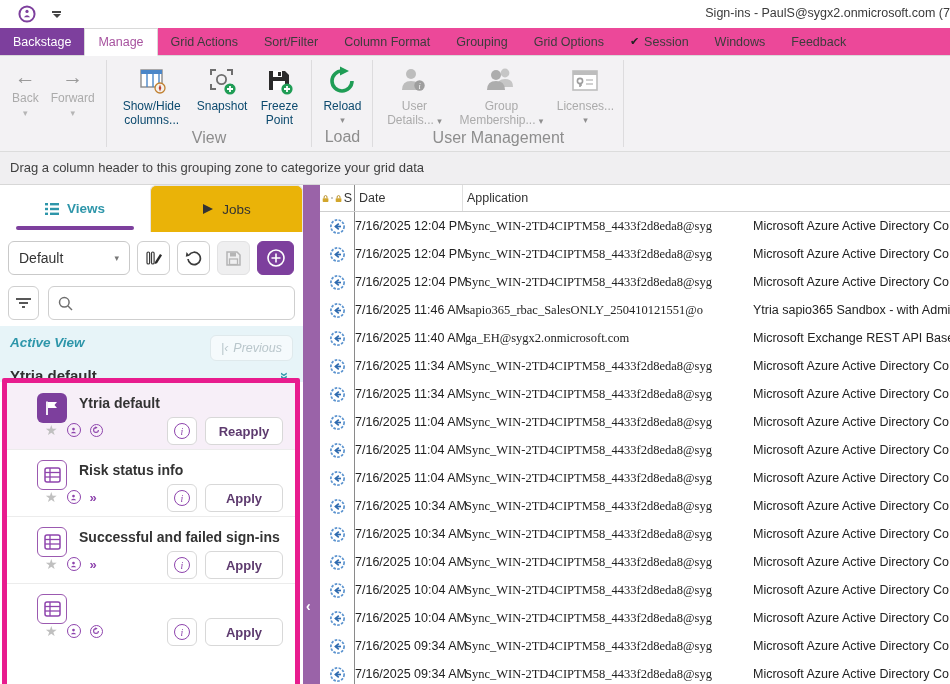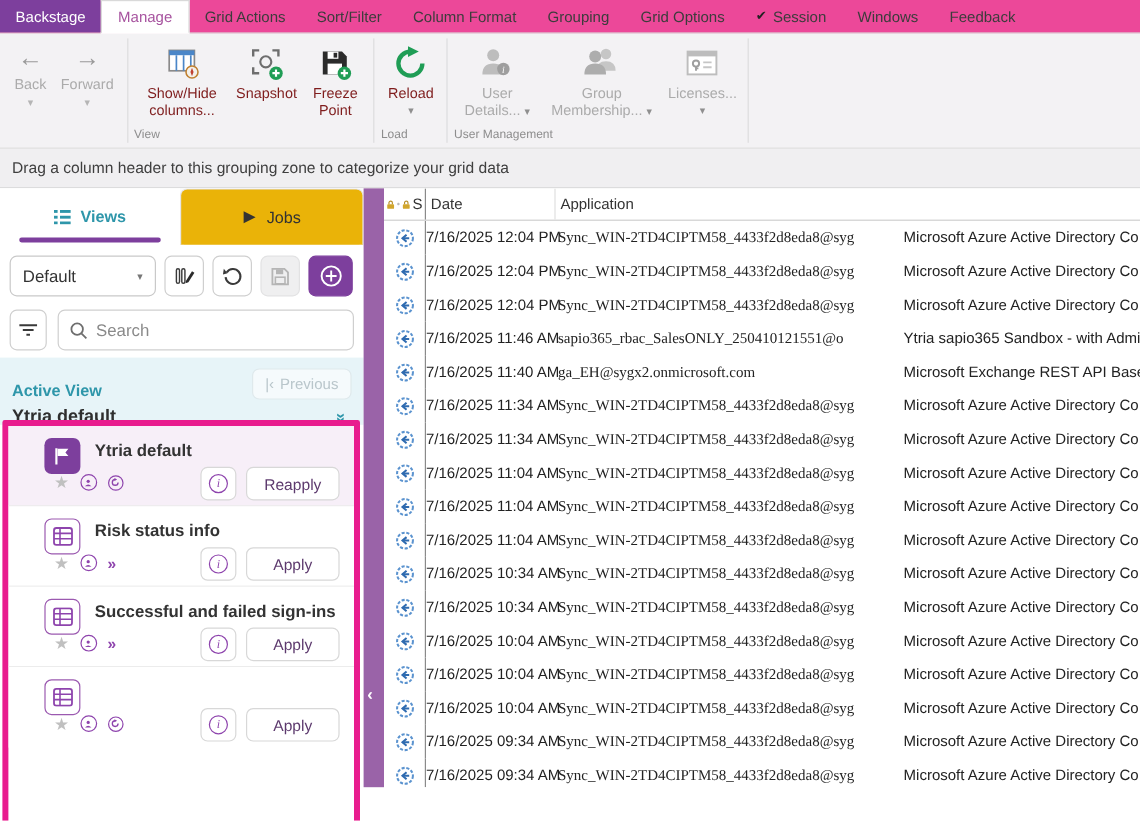--- a/index.html
+++ b/index.html
@@ -19,25 +19,25 @@
   .tabbar { height:28px; display:flex; align-items:stretch; background:#ec4899; border-bottom:1px solid #d9d9d9; font-size:12.5px; }
   .tab { display:flex; align-items:center; padding:0 13px; color:#3c3c3c; cursor:pointer; white-space:nowrap; }
   .tab.backstage { background:#7d3f9d; color:#fff; }
   .tab.active { background:#fff; color:#a7539f; border:1px solid #d9d9d9; border-bottom:1px solid #fff; margin-bottom:-1px; }
   .tab-check { margin-right:5px; font-size:11px; color:#222; }
 
   
   .ribbon { height:96px; background:#f3f2f4; border-bottom:1px solid #dcdcdc; display:flex; align-items:stretch; padding:0 2px; }
   .rib-group { display:flex; flex-direction:column; justify-content:space-between; padding:4px 4px 2px; position:relative; }
   .rib-buttons { display:flex; flex:1; }
-  .rib-label { text-align:left; font-size:10px; color:#8d8d8d; padding:2px 0 3px; }
+  .rib-label { text-align:center; font-size:16px; color:#8d8d8d; padding:2px 0 3px; }
   .rib-sep { width:1px; background:#dddcde; margin:4px 1px 4px; }
   .bigbtn { display:flex; flex-direction:column; align-items:center; padding:3px 5px 0; cursor:pointer; min-width:50px; }
   .bigbtn .ic { height:36px; display:flex; align-items:center; justify-content:center; }
-  .bigbtn .lbl { font-size:12px; line-height:1.18; text-align:center; color:#7f1d1d; }
+  .bigbtn .lbl { font-size:12px; line-height:1.18; text-align:center; color:#0c4a6e; }
   .bigbtn.disabled .lbl { color:#ababab; }
   .bigbtn .caret { font-size:9px; color:#8f8f8f; margin-top:2px; }
   .navbtn { display:flex; flex-direction:column; align-items:center; padding:6px 6px 0; cursor:pointer; }
   .navbtn .arrow { font-size:21px; color:#9a9a9a; line-height:22px; font-weight:bold; }
   .navbtn .lbl { font-size:12px; color:#ababab; margin-top:3px; }
   .navbtn .caret { font-size:9px; color:#b5b5b5; margin-top:3px; }
 
   
   .groupzone { height:33px; line-height:32px; background:#f0eff1; border-bottom:1px solid #d7d7d7; font-size:13px; color:#3f3f3f; padding:0 10px; }
 
@@ -56,21 +56,21 @@
   .dd-default .caret { font-size:9px; color:#777; }
   .icobtn { width:33px; height:34px; background:#fff; border:1px solid #cfcfcf; border-radius:6px; display:flex; align-items:center; justify-content:center; cursor:pointer; }
   .icobtn.disabled { background:#efeff0; border-color:#e2e2e3; cursor:default; }
   .icobtn.add { background:#7d3f9d; border-color:#7d3f9d; width:37px; }
   .search-row { display:flex; align-items:center; gap:9px; padding:7px 8px 6px; }
   .filterbtn { width:31px; height:34px; background:#fff; border:1px solid #cfcfcf; border-radius:6px; display:flex; align-items:center; justify-content:center; cursor:pointer; }
   .searchbox { flex:1; height:34px; background:#fff; border:1px solid #cfcfcf; border-radius:6px; display:flex; align-items:center; padding:0 9px; gap:7px; }
   .searchbox input { border:none; outline:none; flex:1; font-size:14px; font-family:"Liberation Sans",sans-serif; color:#333; background:transparent; }
   .searchbox input::placeholder { color:#8a8a8a; }
   .active-band { background:#e7f4f8; padding:9px 10px 0; height:56px; }
-  .ab-row1 { display:flex; align-items:flex-end; justify-content:space-between; }
+  .ab-row1 { display:flex; align-items:flex-start; justify-content:space-between;font-style:italic; }
   .ab-title { color:#2e96aa; font-size:13.5px; font-weight:bold; }
   .prevbtn { height:26px; padding:0 10px; background:#f5fafc; border:1px solid #dfe9ec; border-radius:6px; font-size:12.5px; color:#b9c6cb; display:flex; align-items:center; gap:5px; cursor:default; }
   .ab-row2 { display:flex; align-items:center; justify-content:space-between; margin-top:6px; }
   .ab-name { font-size:15px; font-weight:bold; color:#2f2f2f; }
   .dbl-chev { color:#2e96aa; font-size:14px; font-weight:bold; display:inline-block; transform:rotate(90deg); margin-right:4px; }
 
   .pink-box { position:absolute; left:2px; top:193px; width:298px; height:467px; border:5px solid #e81c8e; border-radius:2px; background:#fff; overflow:hidden; }
   .vcard { position:relative; height:67px; background:#fff; border-bottom:1px solid #ececec; cursor:pointer; }
   .vcard.active { background:#f7eff8; }
   .vcard:last-child { border-bottom:none; }
@@ -78,21 +78,21 @@
   .vc-icon.flag { background:#7d3f9d; }
   .vc-icon.table { background:#fff; border:1.5px solid #9b59b0; }
   .vc-title { position:absolute; left:72px; top:12px; font-size:14px; font-weight:600; color:#333; white-space:nowrap; }
   .vc-badges { position:absolute; left:38px; top:38px; display:flex; align-items:center; gap:9px; height:18px; }
   .b-star { color:#c0c0c0; font-size:14px; }
   .b-share { color:#8e44ad; font-size:13px; font-weight:bold; letter-spacing:-2px; }
   .b-circ { width:14px; height:14px; border:1.3px solid #8e44ad; border-radius:50%; display:flex; align-items:center; justify-content:center; }
   .b-circ.small { width:13px; height:13px; }
   .infobtn { position:absolute; right:98px; top:34px; width:30px; height:28px; background:#fff; border:1px solid #d8d8d8; border-radius:6px; display:flex; align-items:center; justify-content:center; cursor:pointer; }
   .i-ring { width:16px; height:16px; border:1.3px solid #8e44ad; border-radius:50%; color:#8e44ad; font-size:10px; font-style:italic; font-family:"Liberation Serif",serif; display:flex; align-items:center; justify-content:center; }
-  .actbtn { position:absolute; right:12px; top:34px; width:78px; height:28px; background:#fff; border:1px solid #d8d8d8; border-radius:6px; font-size:13px; color:#5d3a6e; font-weight:400; display:flex; align-items:center; justify-content:center; cursor:pointer; }
+  .actbtn { position:absolute; right:12px; top:34px; width:78px; height:28px; background:#fff; border:1px solid #d8d8d8; border-radius:6px; font-size:13px; color:#5d3a6e; font-weight:700; display:flex; align-items:center; justify-content:center; cursor:pointer; }
 
   
   .strip { width:17px; background:#9a63a8; position:relative; cursor:pointer; }
   .strip .chev { position:absolute; top:413px; left:3px; color:#fff; font-size:14px; font-weight:bold; }
 
   
   .grid { flex:1; background:#fff; overflow:hidden; display:flex; flex-direction:column; }
   .ghead { height:27px; display:flex; border-bottom:1px solid #cfcfcf; font-size:12.5px; color:#333; background:#fff; }
   .gh-cell { display:flex; align-items:center; border-right:1px solid #e0e0e0; padding:0 4px; white-space:nowrap; overflow:hidden; }
   .gh-icon { width:35px; border-right:1px solid #8a8a8a; justify-content:flex-start; gap:2px; padding:0 2px; }
@@ -104,20 +104,32 @@
   .c-icon { width:35px; height:28px; display:flex; align-items:center; justify-content:center; border-right:1px solid #8a8a8a; flex:none; }
   .c-date { width:108px; text-align:right; padding-right:5px; white-space:nowrap; flex:none; }
   .c-user { width:288px; padding-left:2px; white-space:nowrap; overflow:hidden; flex:none;font-family:Liberation Serif, serif; }
   .c-app { flex:1; white-space:nowrap; overflow:hidden; padding-left:2px; }
 </style>
 </head>
 <body>
 
 <div class="window">
 
+  <div class="titlebar">
+    <svg class="app-logo" viewBox="0 0 20 20">
+      <circle cx="10" cy="10" r="8.4" fill="none" stroke="#7d3f9d" stroke-width="2.2"></circle>
+      <circle cx="10" cy="7.2" r="1.8" fill="#7d3f9d"></circle>
+      <path d="M6.5 13.5 Q10 9.5 13.5 13.5 Z" fill="#7d3f9d"></path>
+    </svg>
+    <span class="qat-caret">
+        <span class="bar"></span>
+        <span class="tri"></span>
+      </span>
+    <div class="win-title">Sign-ins - PaulS@sygx2.onmicrosoft.com (7</div>
+  </div>
 
   <div class="tabbar">
 
       <div class="tab backstage">
 
         <span>Backstage</span>
       </div>
 
       <div class="tab active">
 
@@ -354,21 +366,20 @@
             <line x1="0" y1="2" x2="15" y2="2" stroke="#3a3a3a" stroke-width="1.7"></line>
             <line x1="3" y1="6" x2="12" y2="6" stroke="#3a3a3a" stroke-width="1.7"></line>
             <line x1="6" y1="10" x2="9" y2="10" stroke="#3a3a3a" stroke-width="1.7"></line>
           </svg>
         </div>
         <div class="searchbox">
           <svg width="15" height="15" viewBox="0 0 15 15">
             <circle cx="6.3" cy="6.3" r="4.8" fill="none" stroke="#6e6e6e" stroke-width="1.5"></circle>
             <line x1="10" y1="10" x2="14" y2="14" stroke="#6e6e6e" stroke-width="1.5"></line>
           </svg>
-          <input type="text" placeholder="Search" style="">
         </div>
       </div>
 
       <div class="active-band">
         <div class="ab-row1">
           <span class="ab-title">Active View</span>
           <span class="prevbtn">
               <span>|‹</span>
               <span>Previous</span>
             </span>

